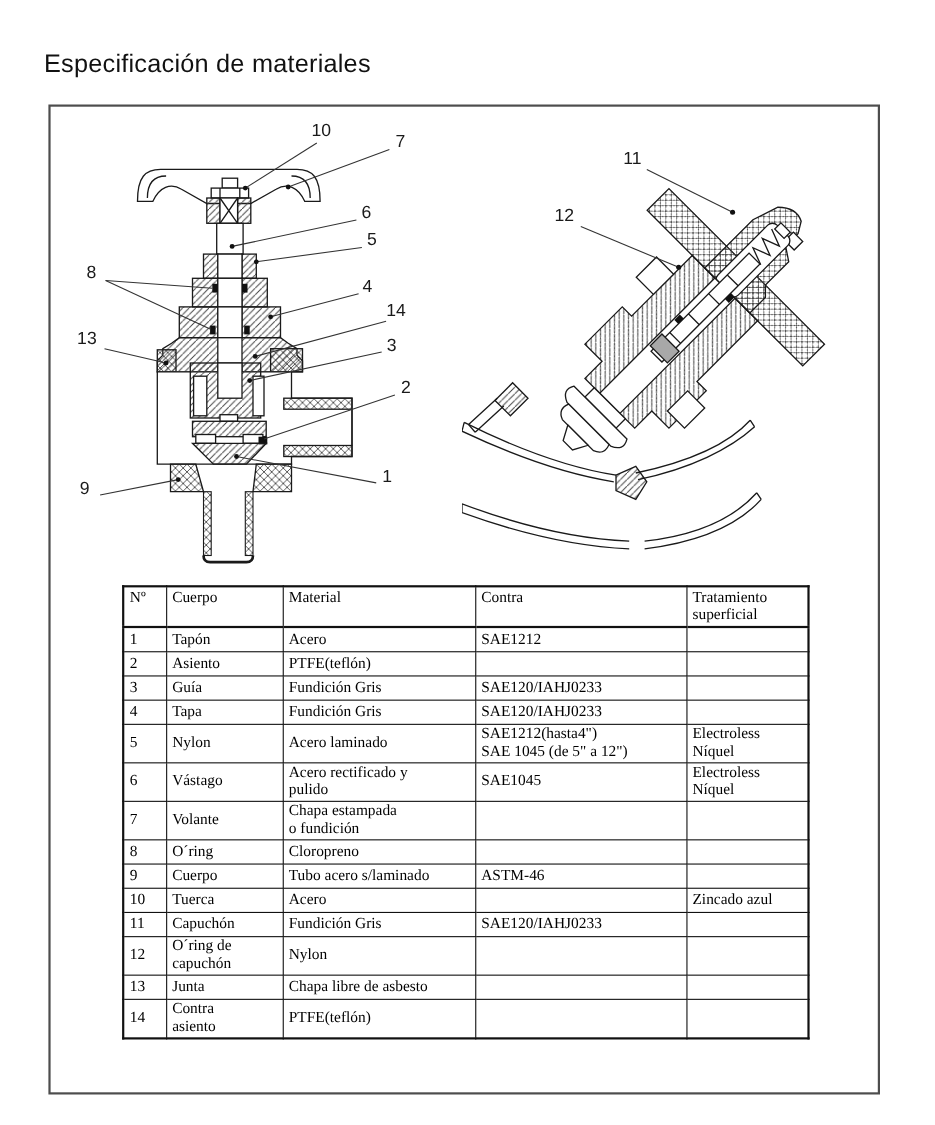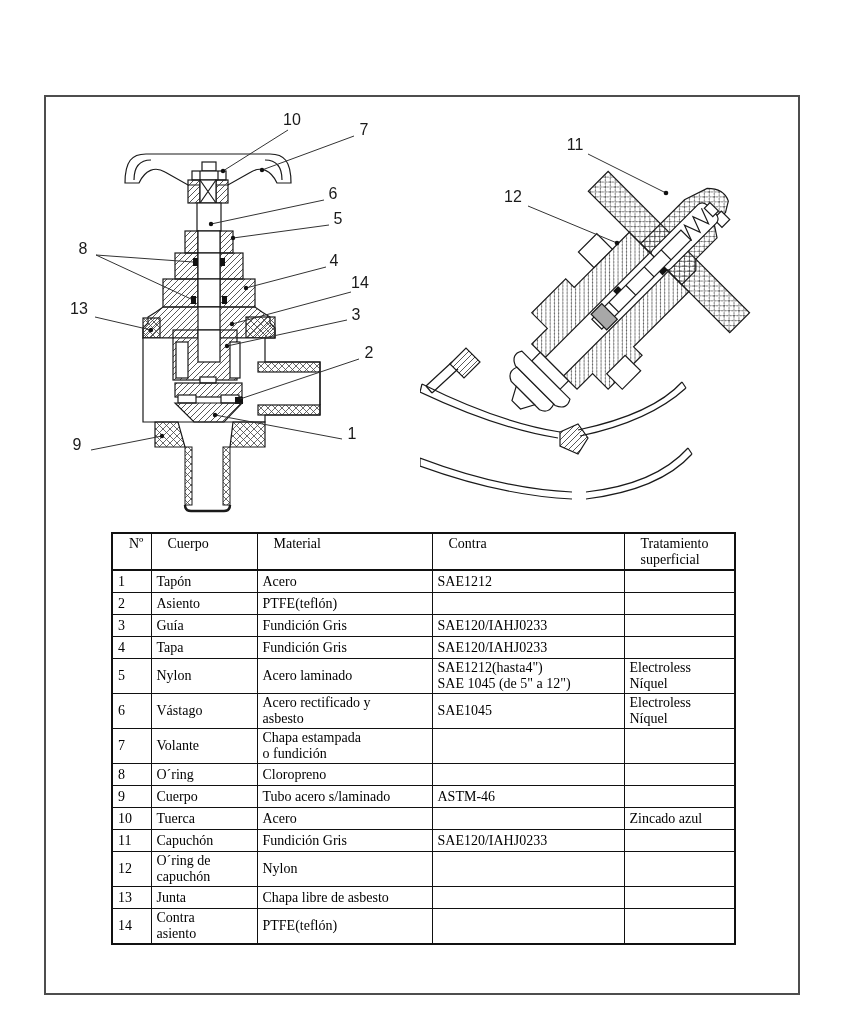--- a/index.html
+++ b/index.html
@@ -9,31 +9,32 @@
          letter-spacing:.2px;color:#111;}
   .frame{position:absolute;left:44px;top:95px;width:752px;height:896px;
          border:2px solid #4d4d4d;background:#fff;}
   .diagram{position:absolute;}
   .callout{position:absolute;width:30px;text-align:center;font-size:16px;color:#1a1a1a;
            font-family:"Liberation Sans",sans-serif;line-height:16px;}
   table.spec{position:absolute;left:111px;top:532px;width:623px;border-collapse:collapse;
              table-layout:fixed;font-family:"Liberation Serif",serif;font-size:14px;
              color:#000;background:#fff;border:2px solid #111;}
   table.spec th{border:1px solid #111;border-bottom:2px solid #111;font-weight:400;
-                text-align:left;vertical-align:top;padding:2px 5px 1px 16px;height:32px;
+                text-align:left;vertical-align:top;padding:2px 5px 1px 5px;height:32px;
                 white-space:pre-line;line-height:16px;}
   table.spec td{border:1px solid #111;vertical-align:middle;padding:1px 5px;
                 white-space:pre-line;line-height:16px;height:19px;}
   svg{display:block;}
 </style>
 </head>
 <body>
 
 <div class="page">
 
+  <div class="title">Especificación de materiales</div>
 
   <div class="frame"></div>
 
   <svg class="diagram" style="left:58px;top:100px;" width="340" height="418" viewBox="0 0 340 418">
     <defs>
       <pattern id="ph" patternUnits="userSpaceOnUse" width="6" height="6">
         <path d="M-1,7 L7,-1" stroke="#444" stroke-width="0.9" fill="none"></path>
       </pattern>
       <pattern id="ph2" patternUnits="userSpaceOnUse" width="6" height="6">
         <path d="M-1,-1 L7,7" stroke="#444" stroke-width="0.9" fill="none"></path>
@@ -279,21 +280,21 @@
           <td>Acero laminado</td>
           <td>SAE1212(hasta4")
 SAE 1045 (de 5" a 12")</td>
           <td>Electroless
 Níquel</td>
         </tr>
         <tr>
           <td>6</td>
           <td>Vástago</td>
           <td>Acero rectificado  y
-asbesto</td>
+pulido</td>
           <td>SAE1045</td>
           <td>Electroless
 Níquel</td>
         </tr>
         <tr>
           <td>7</td>
           <td>Volante</td>
           <td>Chapa estampada
 o fundición</td>
           <td></td>

